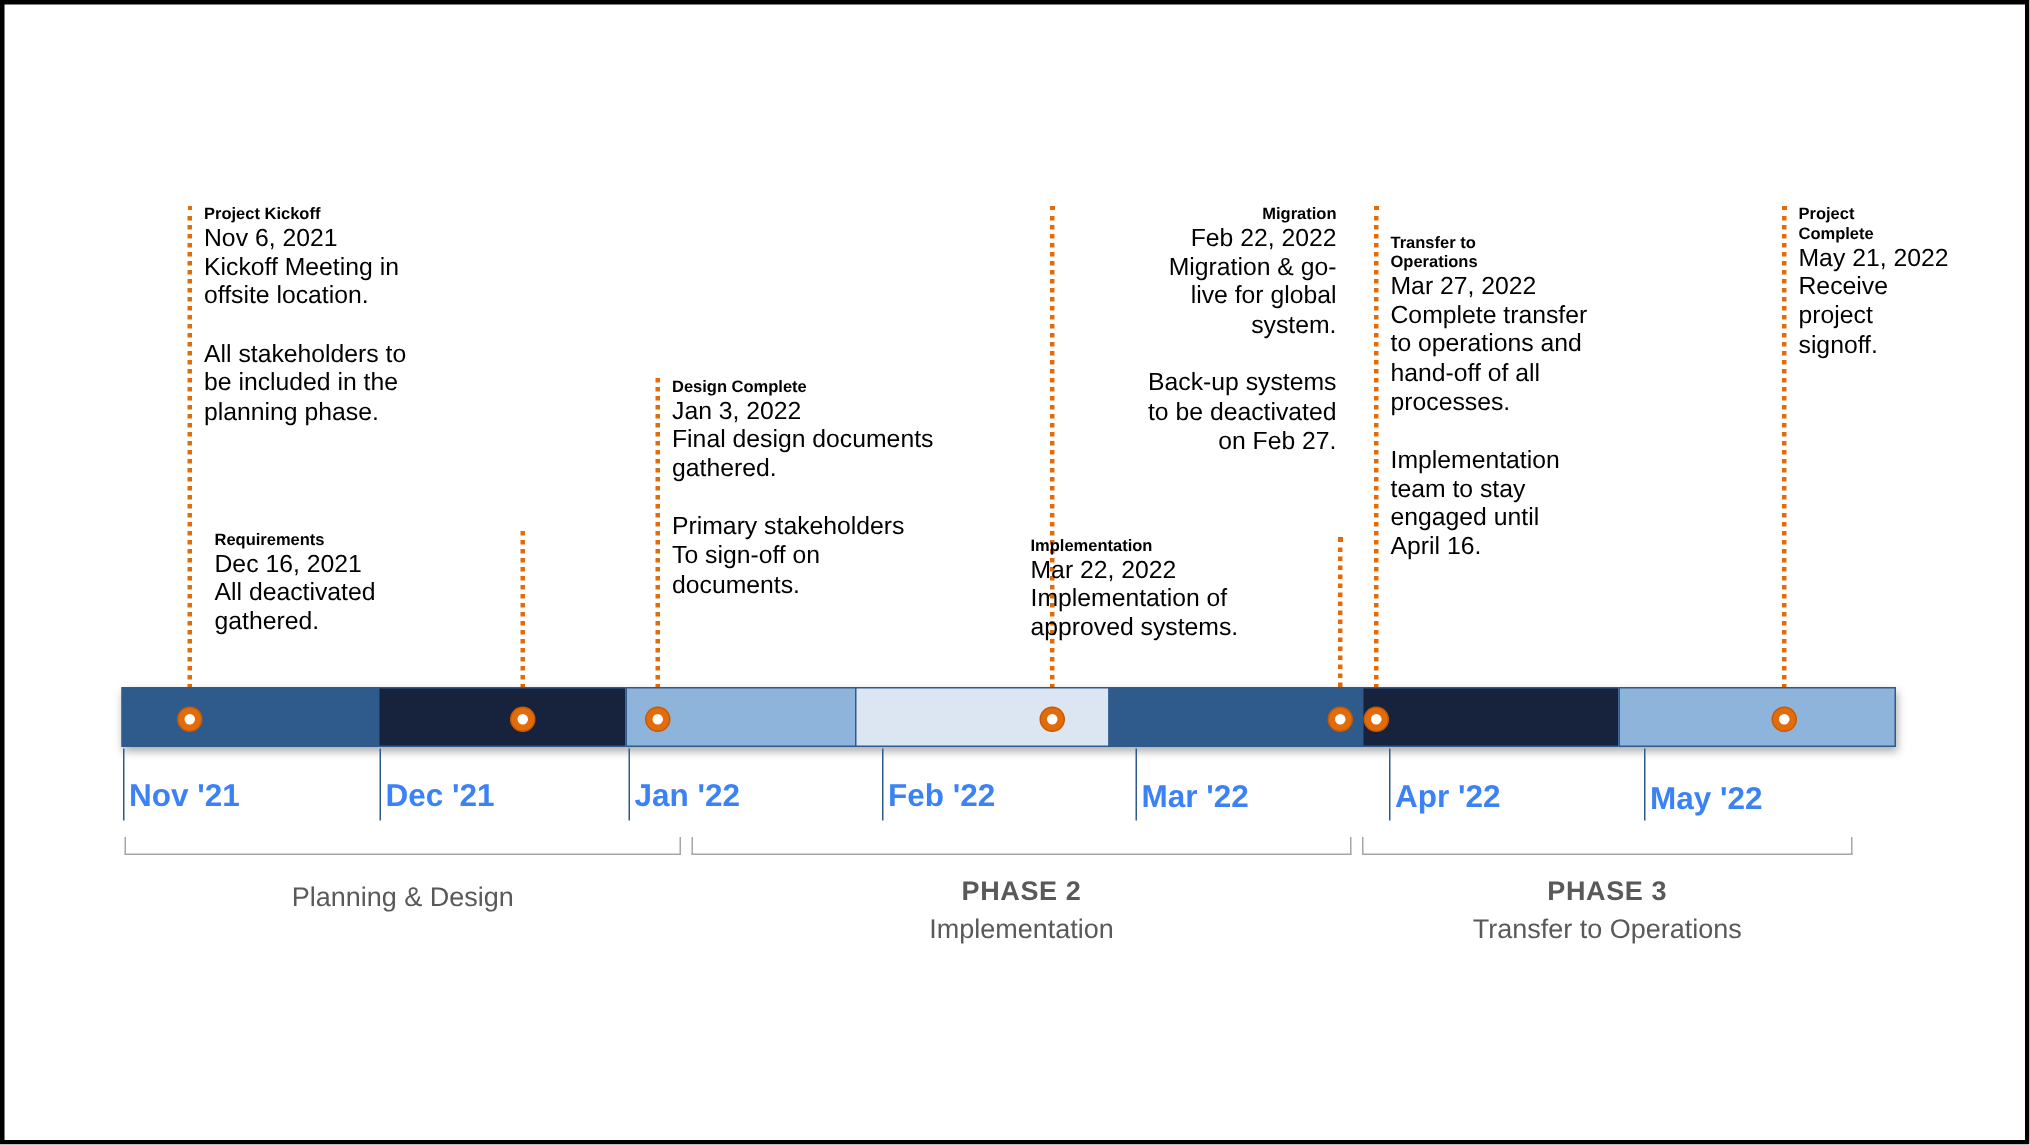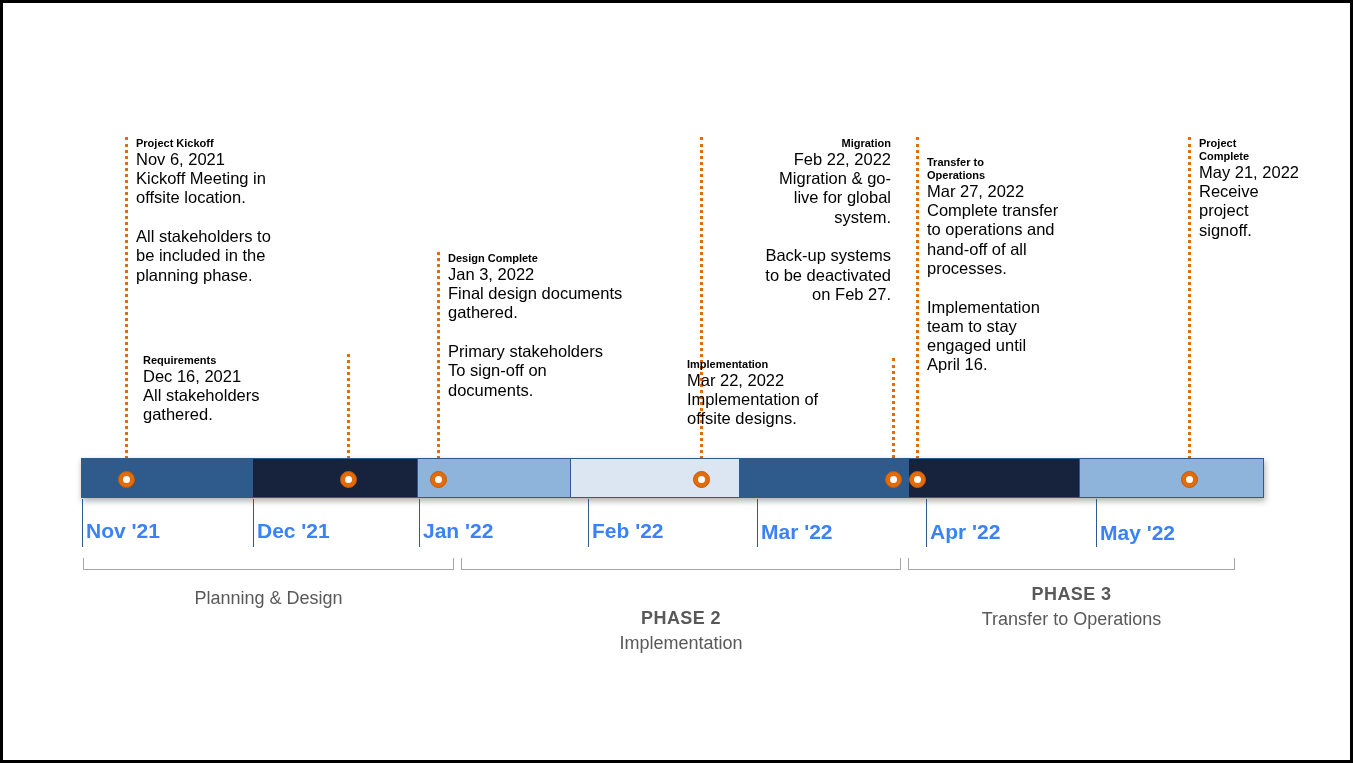--- a/index.html
+++ b/index.html
@@ -149,21 +149,21 @@
 offsite location.
 
 All stakeholders to
 be included in the
 planning phase.</div>
     </div>
 
     <div class="milestone align-right" style="left:140px; top:351px; width:196px;">
       <div class="m-title">Requirements</div>
       <div class="m-date">Dec 16, 2021</div>
-      <div class="m-desc">All stakeholders
+      <div class="m-desc">All deactivated
 gathered.</div>
     </div>
 
     <div class="milestone align-left" style="left:445px; top:249px; width:250px;">
       <div class="m-title">Design Complete</div>
       <div class="m-date">Jan 3, 2022</div>
       <div class="m-desc">Final design documents
 gathered.
 
 Primary stakeholders
@@ -180,21 +180,21 @@
 
 Back-up systems
 to be deactivated
 on Feb 27.</div>
     </div>
 
     <div class="milestone align-right" style="left:684px; top:355px; width:198px;">
       <div class="m-title">Implementation</div>
       <div class="m-date">Mar 22, 2022</div>
       <div class="m-desc">Implementation of
-offsite designs.</div>
+approved systems.</div>
     </div>
 
     <div class="milestone align-left" style="left:924px; top:134px; width:152px;margin-top:19px;">
       <div class="m-title">Transfer to
 Operations</div>
       <div class="m-date">Mar 27, 2022</div>
       <div class="m-desc">Complete transfer
 to operations and
 hand-off of all
 processes.
@@ -248,21 +248,21 @@
     <div class="month-label" style="left:927px; top:517px;">Apr '22</div>
     <div class="month-label" style="left:1097px; top:518px;">May '22</div>
 
     <div class="bracket" style="left:80px; width:371px;"></div>
     <div class="bracket" style="left:458px; width:440px;"></div>
     <div class="bracket" style="left:905px; width:327px;"></div>
 
     <div class="phase-label" style="left:80px; width:371px; top:581px;">
       <span class="p-sub">Planning &amp; Design</span>
     </div>
-    <div class="phase-label" style="left:458px; width:440px; top:605px;">
+    <div class="phase-label" style="left:458px; width:440px; top:581px;">
       <span class="p-name">PHASE 2</span>
       <span class="p-sub">Implementation</span>
     </div>
     <div class="phase-label" style="left:905px; width:327px; top:581px;">
       <span class="p-name">PHASE 3</span>
       <span class="p-sub">Transfer to Operations</span>
     </div>
 
   </div>
 </div>

